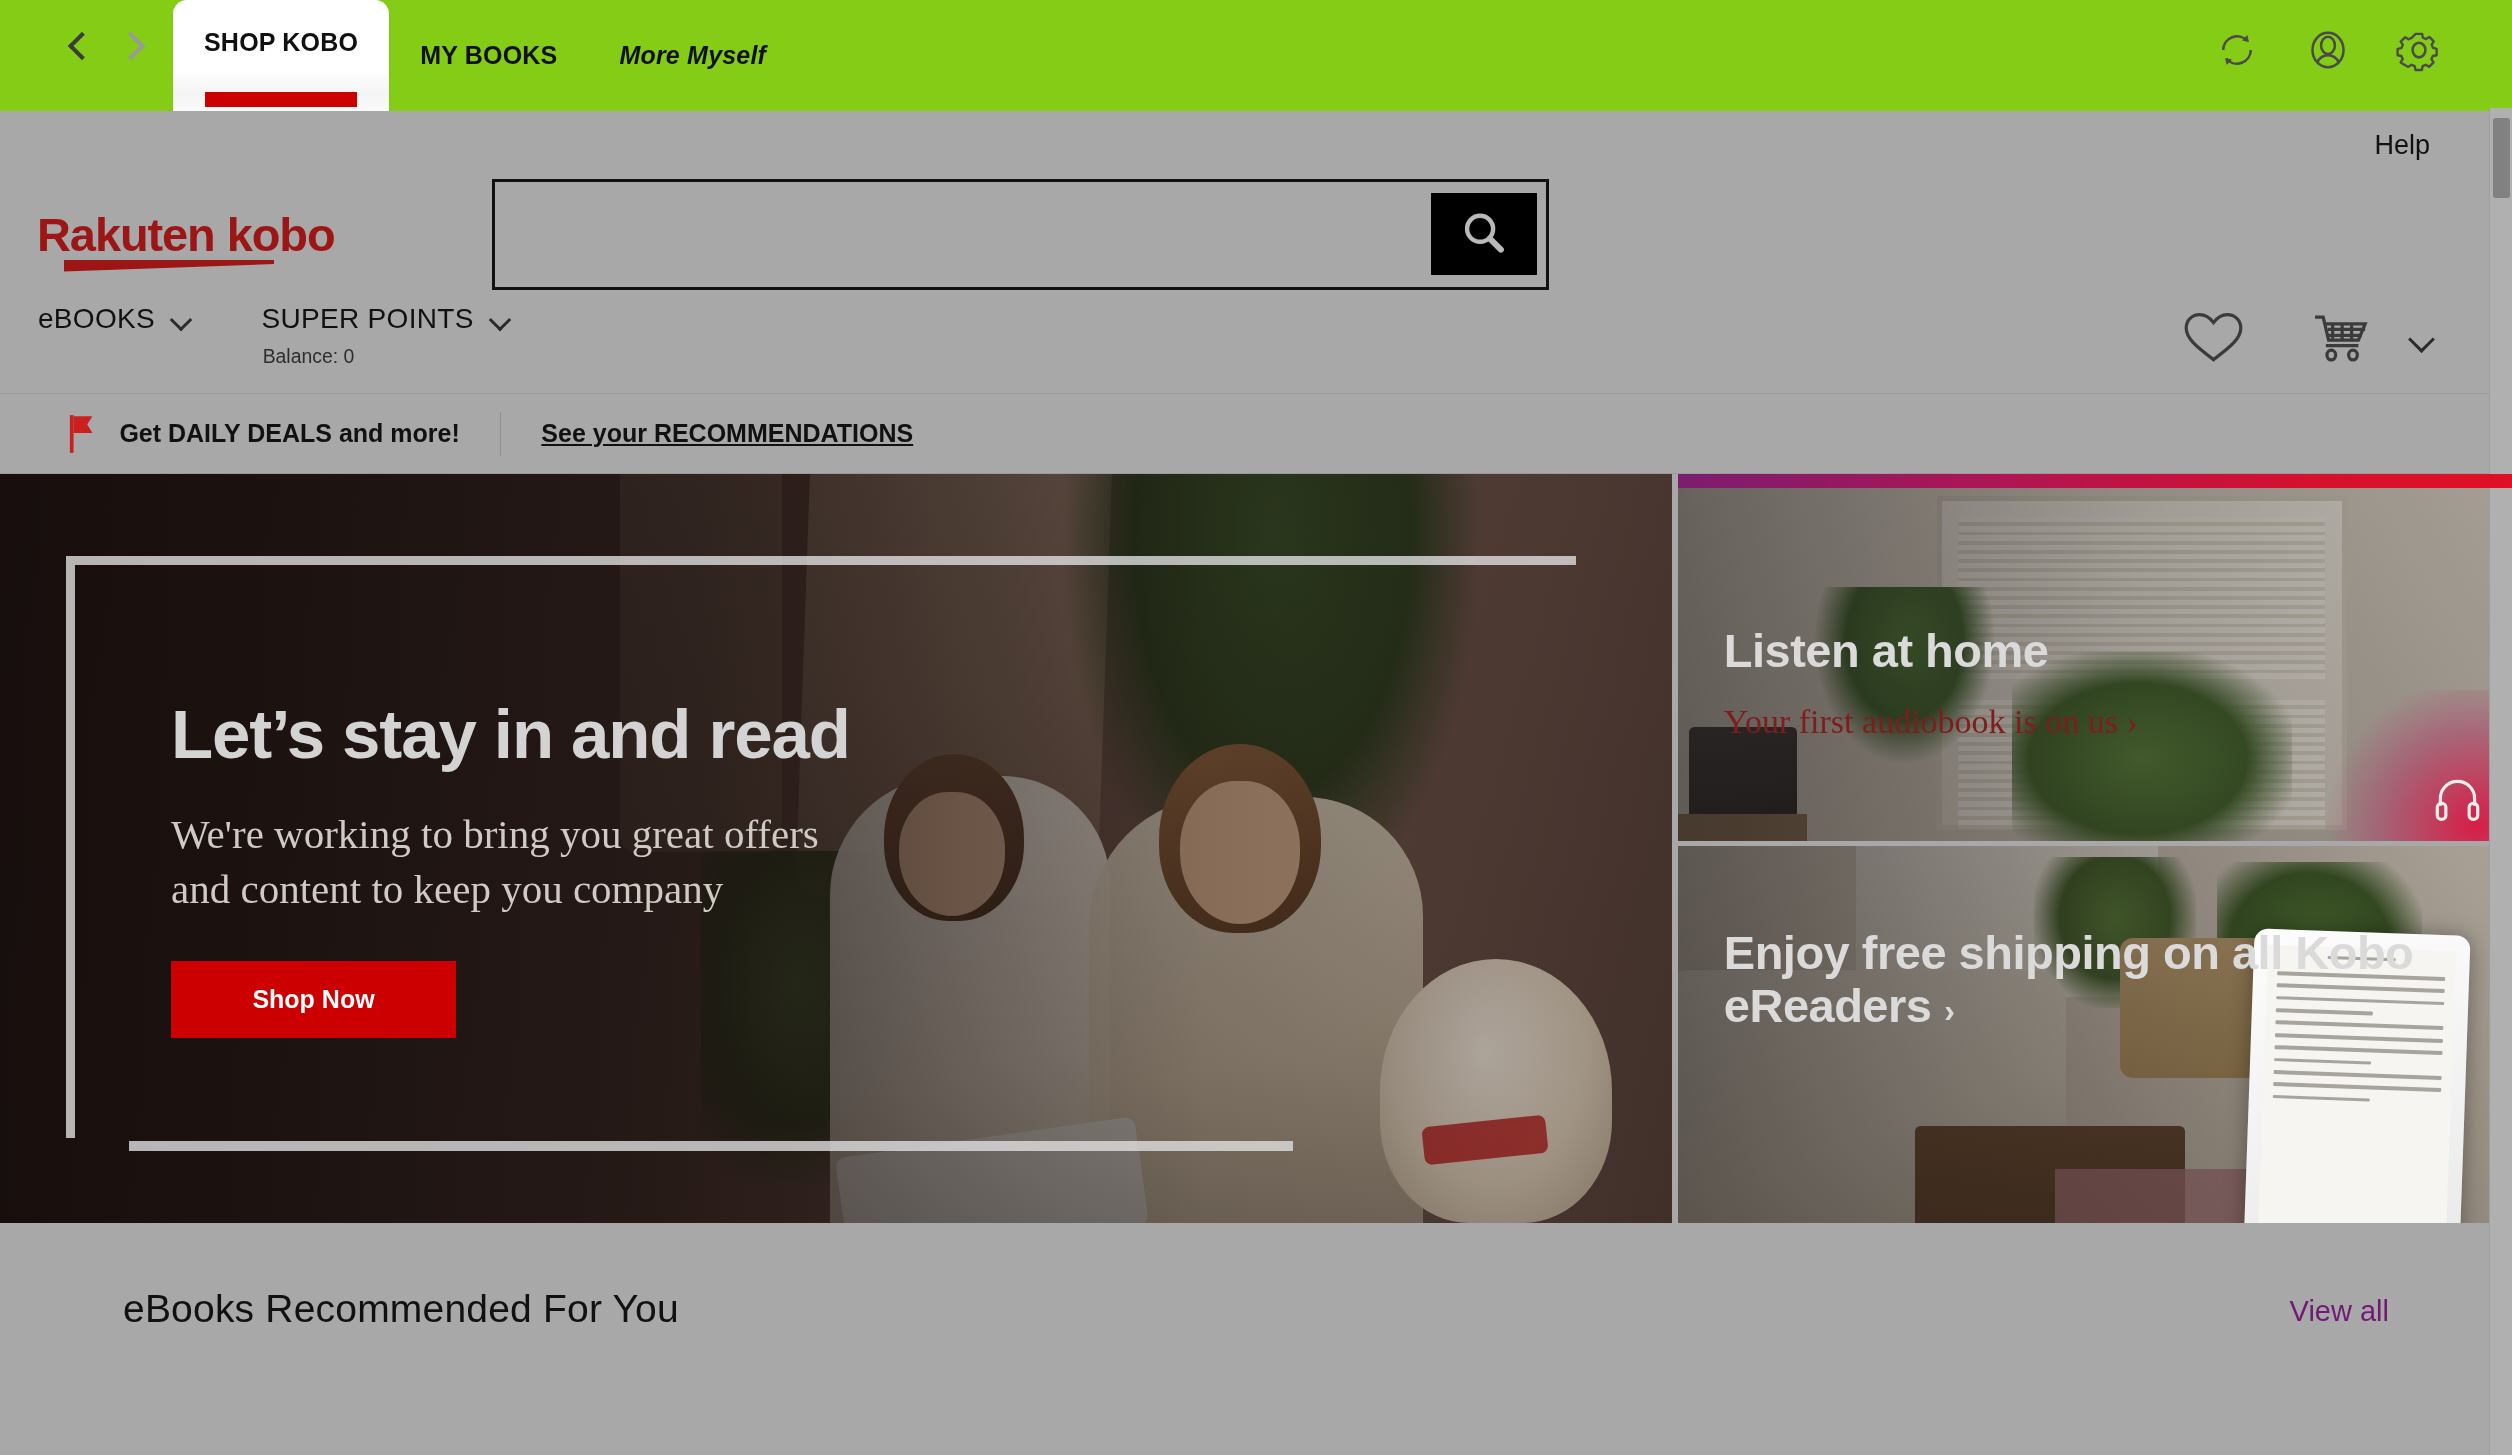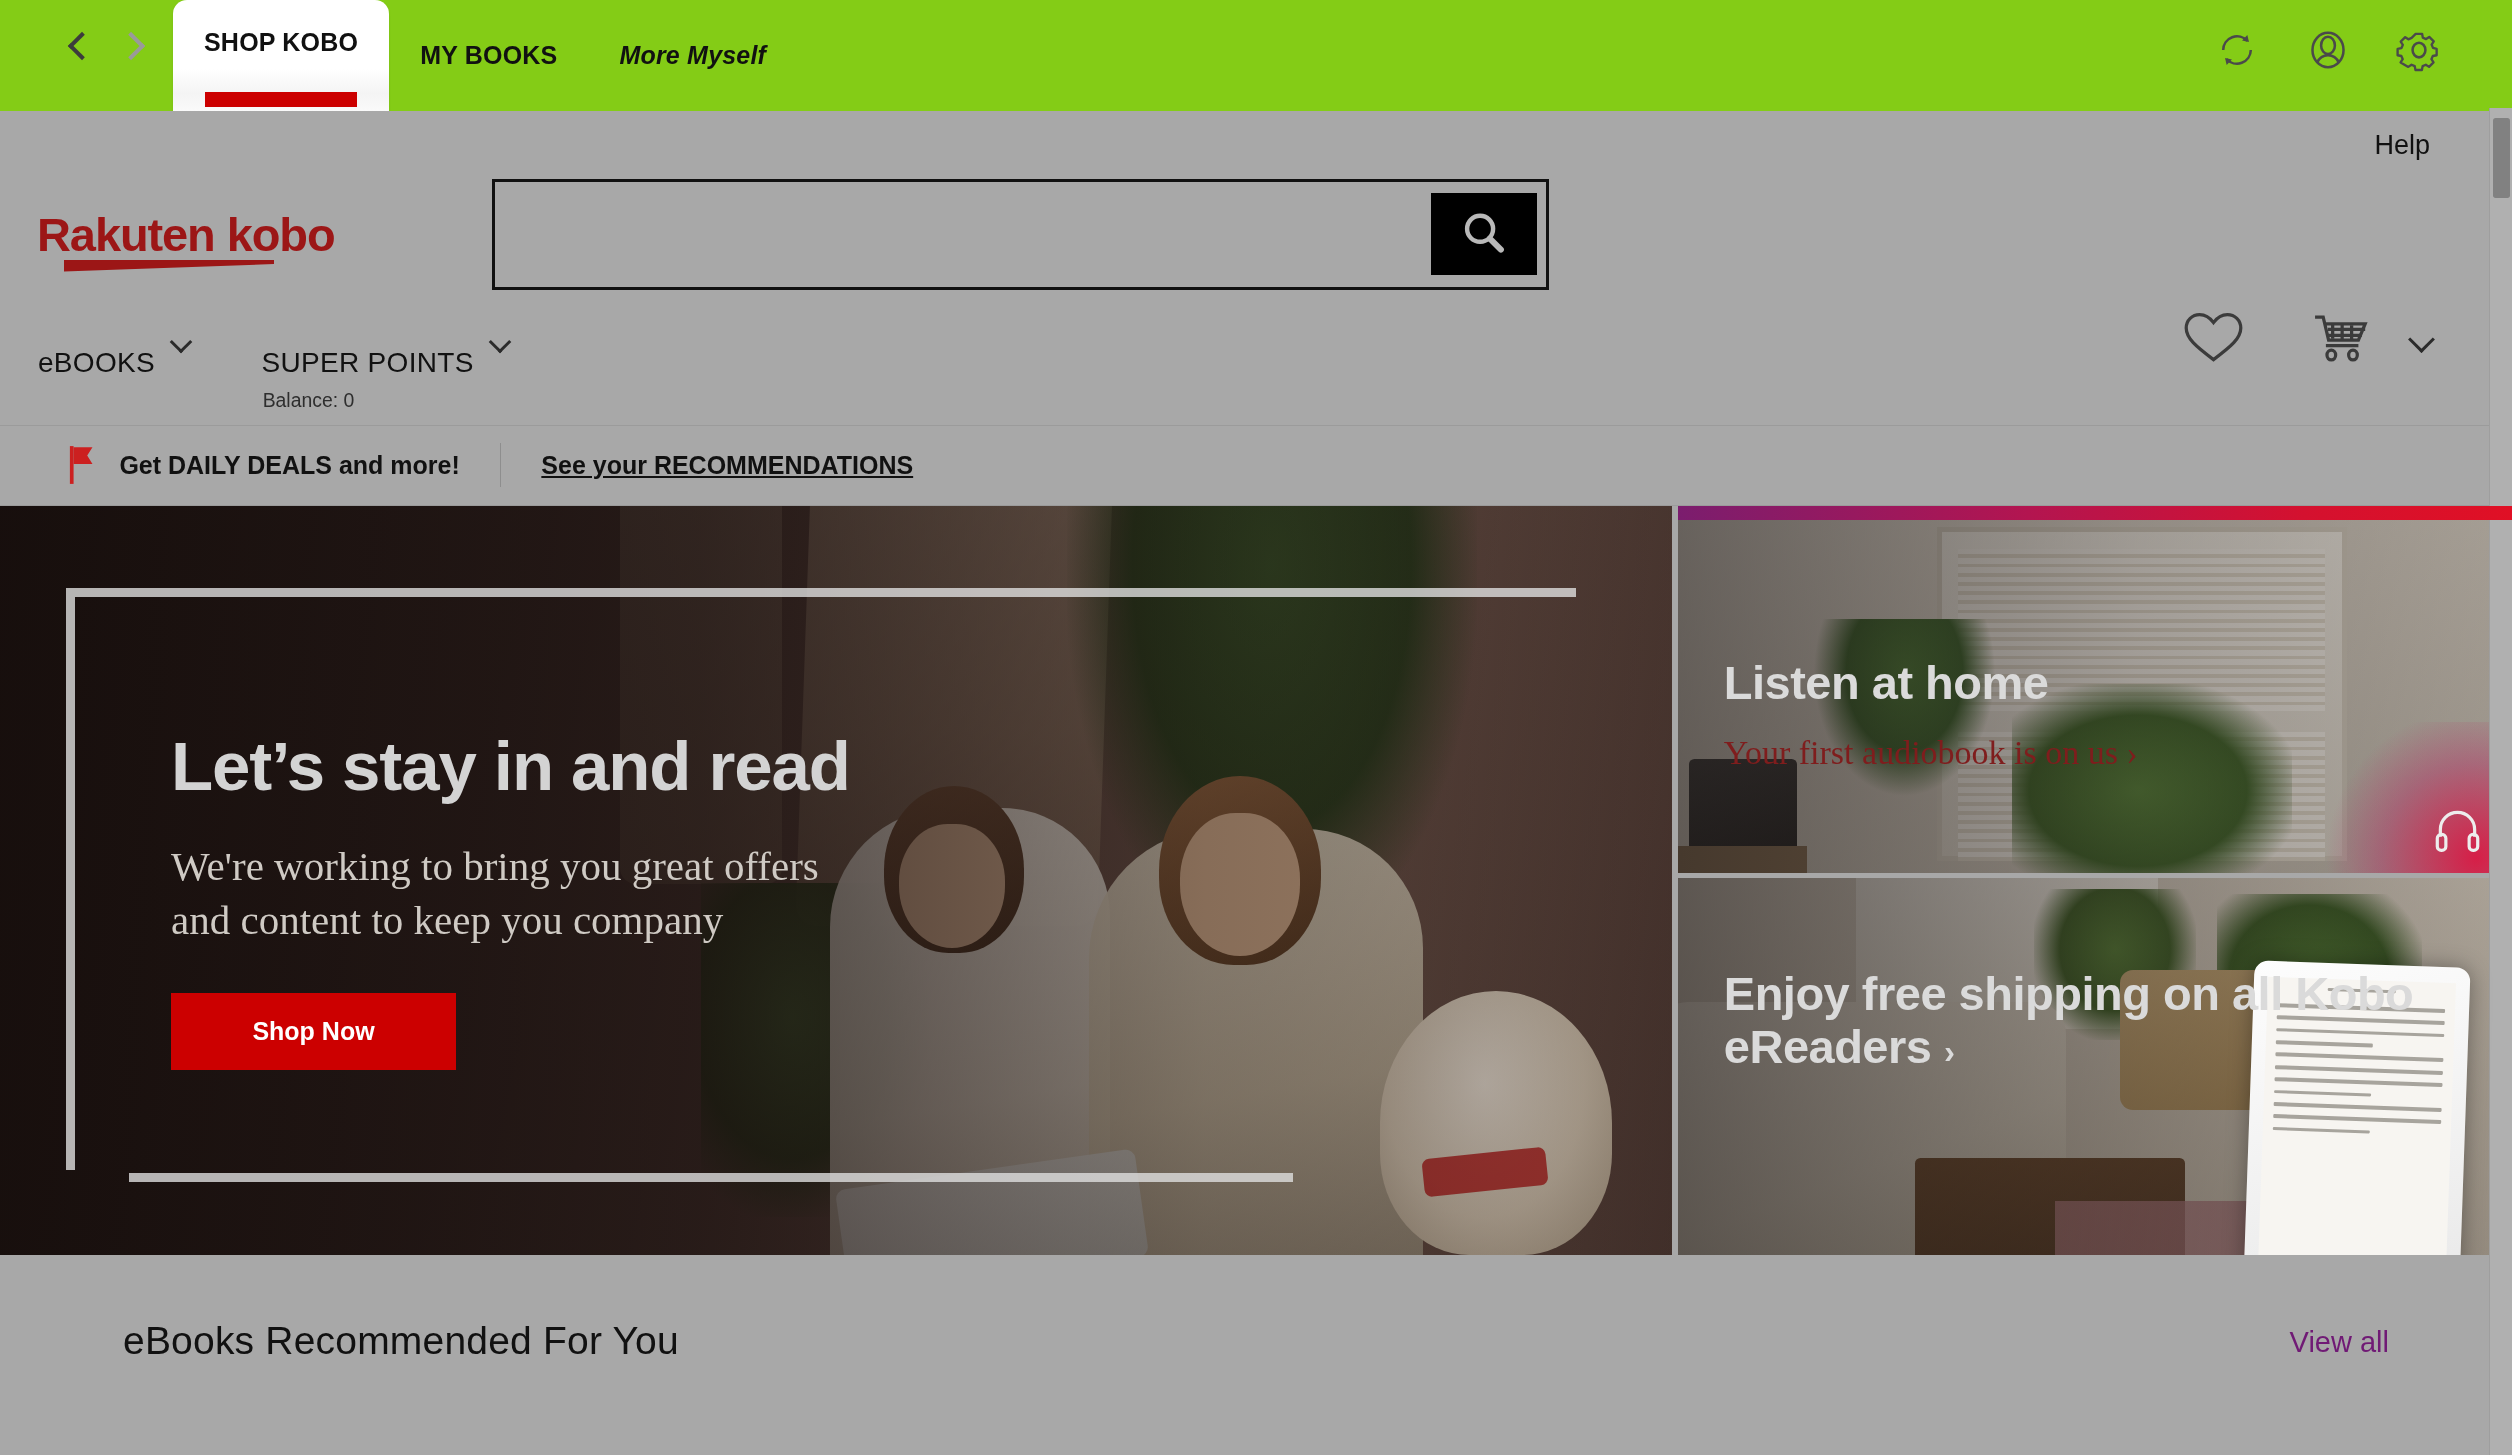--- a/index.html
+++ b/index.html
@@ -79,21 +79,21 @@
   }
   .searchbtn svg{ width:52px; height:52px;}
 
   
   .catrow{
     display:flex; align-items:flex-start; padding:15px 0 13px 38px; position:relative;
     border-bottom:1.6px solid #9b9b9b; min-height:106px;
   }
   .catitem{ display:flex; flex-direction:column; cursor:pointer;}
   .catitem .line1{ display:flex; align-items:center; gap:16px;}
-  .catlabel{ font-size:28px; font-weight:400; color:#111; letter-spacing:0.3px; white-space:nowrap;margin-top:44px;}
+  .catlabel{ font-size:28px; font-weight:400; color:#111; letter-spacing:0.3px; white-space:nowrap;}
   .caret{ width:22.6px; height:14px; position:relative;}
   .caret::before{
     content:""; position:absolute; left:2.2px; top:0;
     width:13px; height:13px; border-right:3.2px solid #2b2b2b; border-bottom:3.2px solid #2b2b2b;
     transform:rotate(45deg);
   }
   .balance{ font-size:19.4px; color:#2e2e2e; margin-top:9.7px; margin-left:1.1px; white-space:nowrap;}
   .cat-gap{ width:68px;}
   .catright{ margin-left:auto; display:flex; align-items:center; gap:65px; margin-right:75px; padding-top:5.4px;}
   .catright .icn2{ width:65px; height:59px; cursor:pointer;}
@@ -278,21 +278,21 @@
   .ereader .screen{
     position:absolute; left:14px; top:16px; right:14px; bottom:12px; background:#f7f5f1;
     padding:8.6px 9.7px; overflow:hidden;
   }
   .ereader .ln{ height:3.8px; background:#8c8880; margin-bottom:8.6px; border-radius:1.1px; opacity:.75;}
   .ereader .ln.s{ width:58%;}
   .ereader .ln.t{ width:40%; margin:0 auto 14px; height:3.2px;}
 
   .promo-text{ position:absolute; left:46px; z-index:6;}
   .audio .promo-text{ top:151px;}
-  .ship .promo-text{ top:90px;}
+  .ship .promo-text{ top:81px;}
   .promo-h{ font-size:47px; font-weight:700; color:#dadada; line-height:1.12; letter-spacing:-0.5px;}
   .promo-s{ font-family:"Liberation Serif", serif; font-size:34px; color:#7f1d1d; margin-top:25px;}
   .arrowch{ font-size:33px; vertical-align:baseline;}
 
   
   .recsection{
     width:2512px; padding:64px 75px 0 123px;
     display:flex; align-items:flex-start; justify-content:space-between;
   }
   .rectitle{ font-size:39px; font-weight:400; color:#111; letter-spacing:0.2px;}

